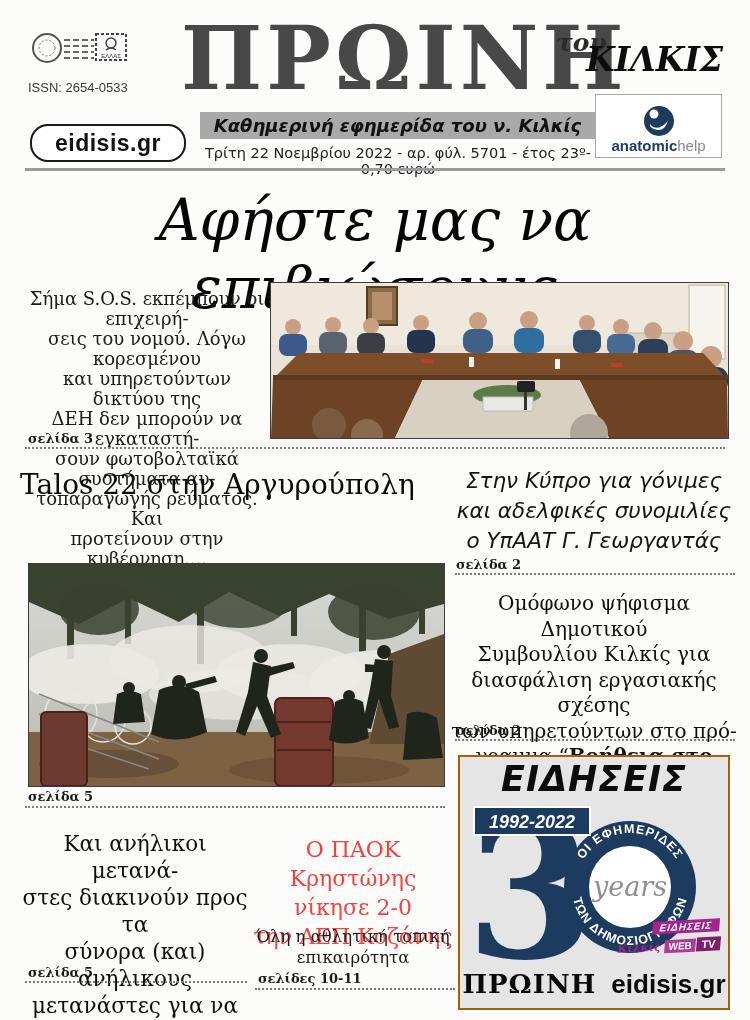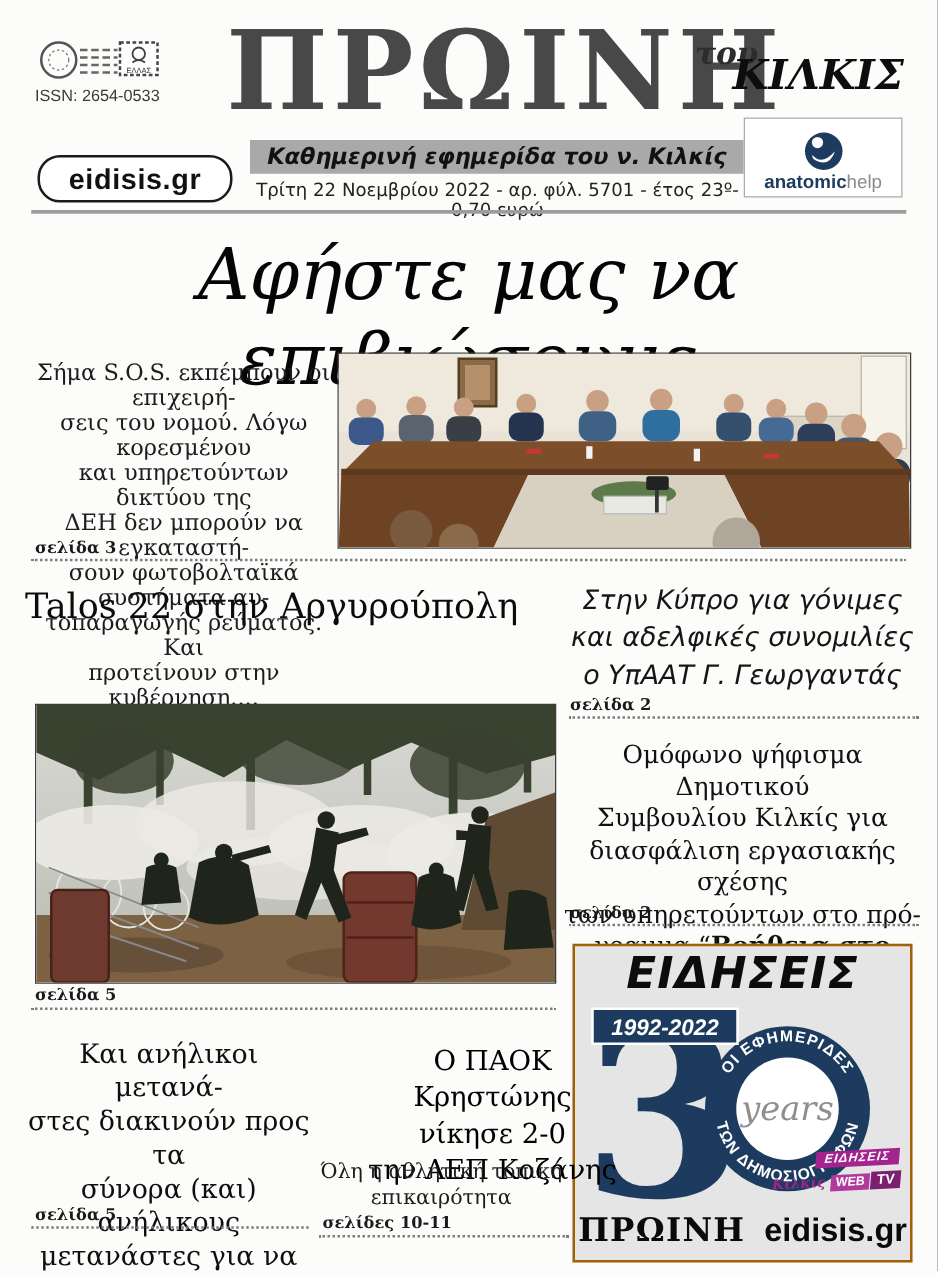--- a/index.html
+++ b/index.html
@@ -1,21 +1,21 @@
 <!DOCTYPE html>
 <html><head>
 <meta charset="utf-8">
 <style>
   html,body{margin:0;padding:0;background:#888;}
   .page{position:relative;width:750px;height:1020px;margin:0 auto;background:#fcfcfa;
         font-family:"DejaVu Serif","Liberation Serif",serif;color:#1a1a1a;overflow:hidden;}
   .abs{position:absolute;}
 
   
-  .issn{left:28px;top:69px;font:13px "Liberation Sans",sans-serif;color:#3a3a3a;}
+  .issn{left:28px;top:80px;font:13px "Liberation Sans",sans-serif;color:#3a3a3a;}
   .pill{left:30px;top:124px;width:152px;height:34px;border:2px solid #1a1a1a;border-radius:18px;
         display:flex;align-items:center;justify-content:center;
         font:bold 23px "Liberation Sans",sans-serif;letter-spacing:.5px;color:#111;background:#fff;}
   .masthead{left:181px;top:12px;font-weight:bold;font-size:86px;line-height:1.05;
         color:#484848;letter-spacing:4px;transform:scaleY(1.02);transform-origin:top left;}
   .tou{left:556px;top:28px;font-style:italic;font-weight:bold;font-size:25px;color:#2c2c2c;}
   .kilkis{left:586px;top:40px;font-style:italic;font-weight:bold;font-size:33px;color:#0d0d0d;}
   .graybar{left:200px;top:112px;width:395px;height:27px;background:#a9a9a9;
         display:flex;align-items:center;justify-content:center;
         font:bold italic 18px "DejaVu Sans","Liberation Sans",sans-serif;color:#111;}
@@ -57,21 +57,21 @@
   .webtv-bot{margin-top:1px;white-space:nowrap;}
   .webtv-script{font-style:italic;font-weight:bold;color:#a3248f;font-size:11px;font-family:"DejaVu Serif",serif;}
   .webtv-web{background:#b03a9b;color:#fff;font-weight:bold;font-size:10px;padding:1px 4px;transform:skewX(-8deg);display:inline-block;}
   .webtv-tv{background:#7c1f6e;color:#fff;font-weight:bold;font-size:11px;padding:1px 5px;transform:skewX(-8deg);display:inline-block;}
   .ad-footer{position:absolute;left:0;bottom:8px;width:100%;text-align:center;white-space:nowrap;}
   .ad-footer .brand{font:bold 26px "DejaVu Serif",serif;color:#0a0a0a;letter-spacing:1px;}
   .ad-footer .site{font:bold 26px "Liberation Sans",sans-serif;color:#0a0a0a;margin-left:10px;}
 
   
   .mig-headline{left:20px;top:830px;width:230px;text-align:center;font-size:21.5px;line-height:27px;color:#0f0f0f;}
-  .paok-headline{left:252px;top:835px;width:202px;text-align:center;font-size:22px;line-height:29px;color:#000000;margin-left:41px;}
+  .paok-headline{left:252px;top:835px;width:202px;text-align:center;font-size:22px;line-height:29px;color:#ef4444;}
   .paok-sub{left:252px;top:926px;width:202px;text-align:center;font-size:16.5px;line-height:21px;color:#1c1c1c;}
 </style>
 </head>
 <body>
 
 <div class="page">
 
   <svg class="abs" style="left:30px;top:30px;" width="102" height="40" viewBox="0 0 102 40">
     <circle cx="17" cy="18" r="14" fill="none" stroke="#555" stroke-width="2"></circle>
     <circle cx="17" cy="18" r="8" fill="none" stroke="#777" stroke-width="1" stroke-dasharray="2 2"></circle>

